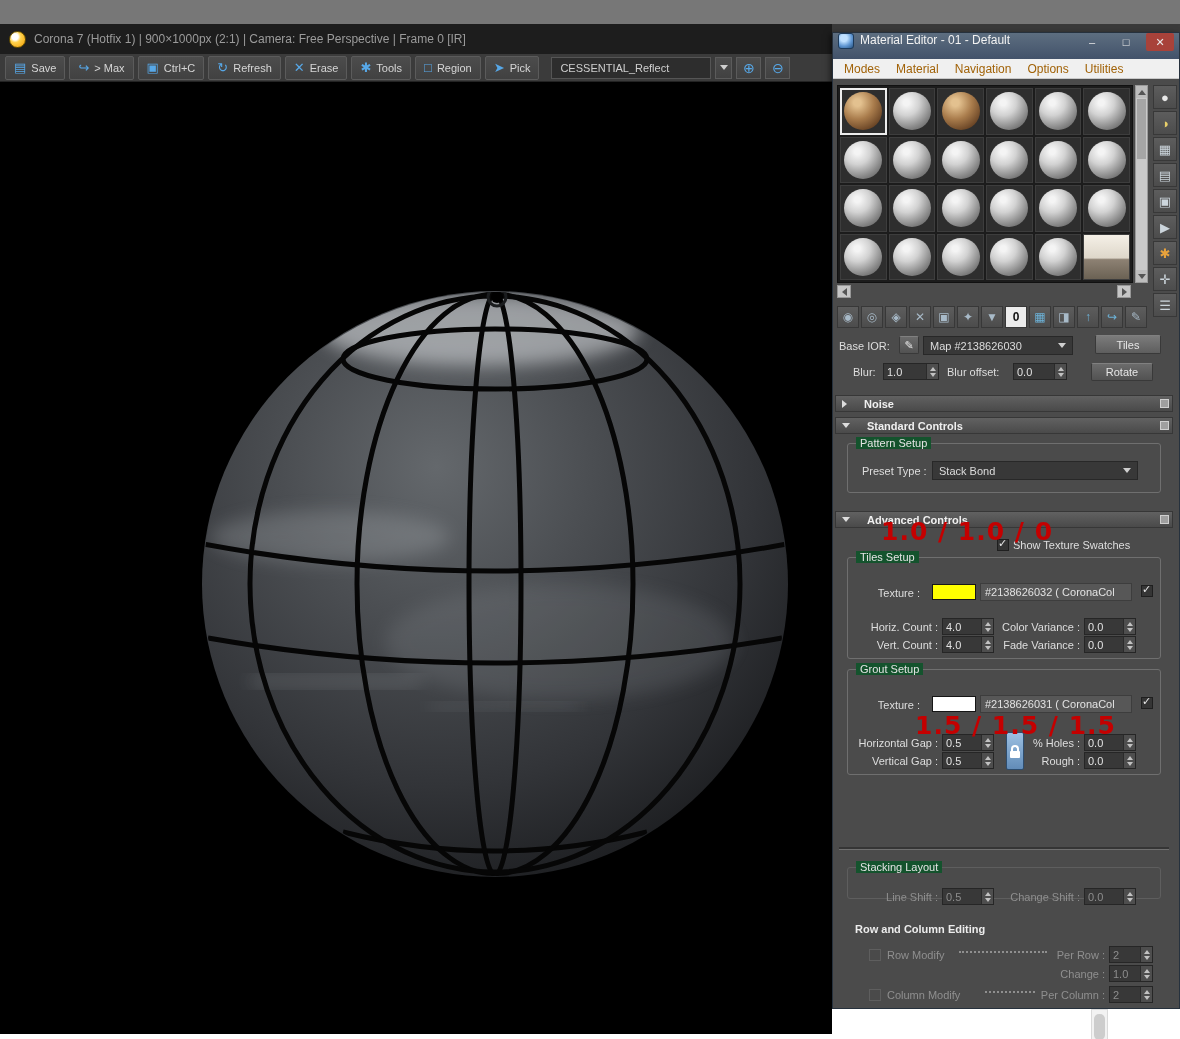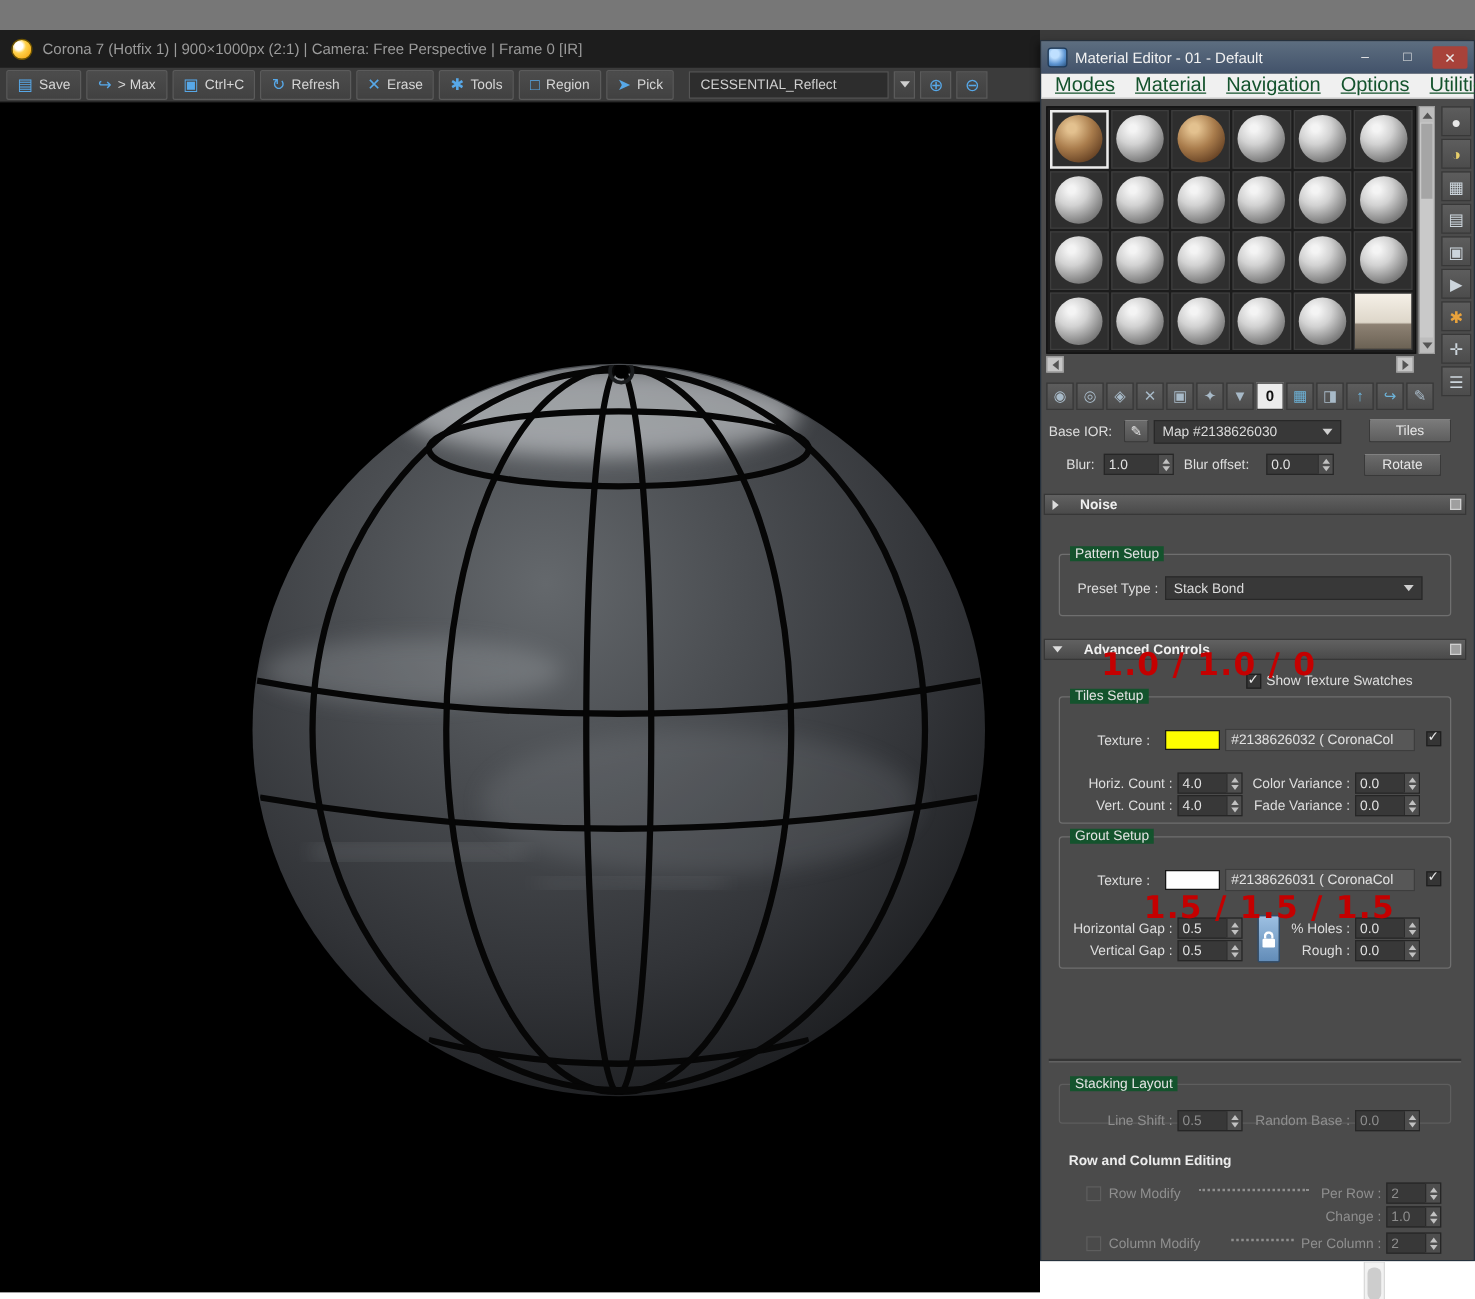--- a/index.html
+++ b/index.html
@@ -29,31 +29,31 @@
   .c-view{position:absolute;left:0;top:58px;width:832px;height:952px;background:#000;overflow:hidden;}
   
   .tri-d{width:0;height:0;border-left:4px solid transparent;border-right:4px solid transparent;border-top:5px solid #cfcfcf;}
   .tri-u{width:0;height:0;border-left:4px solid transparent;border-right:4px solid transparent;border-bottom:5px solid #cfcfcf;}
   .tri-l{width:0;height:0;border-top:4px solid transparent;border-bottom:4px solid transparent;border-right:5px solid #555;}
   .tri-rt{width:0;height:0;border-top:4px solid transparent;border-bottom:4px solid transparent;border-left:5px solid #555;}
   
   .me{position:absolute;left:832px;top:8px;width:348px;height:977px;background:#4b4b4b;
       border:1px solid #26313d;box-sizing:border-box;box-shadow:-2px 2px 6px rgba(0,0,0,.5);}
   .me-title{position:absolute;left:0;top:0;width:100%;height:26px;
-      background:linear-gradient(#5d6e80,#42526a);display:flex;align-items:center;gap:6px;
+      background:linear-gradient(#5d6e80,#42526a);display:flex;align-items:flex-start;gap:6px;
       padding:0 5px;box-sizing:border-box;}
   .me-icon{width:14px;height:14px;border-radius:3px;
       background:radial-gradient(circle at 35% 30%, #bfe0ff 0 25%, #5f96d2 60%, #27517e);border:1px solid #1d3a5a;}
   .me-title-text{flex:1;color:#f2f2f2;font-size:12px;white-space:nowrap;}
   .wbtn{width:28px;height:18px;display:flex;align-items:center;justify-content:center;
         color:#e9e9e9;font-size:11px;}
   .wbtn.close{background:#a8423a;border-radius:2px;}
   .me-menu{position:absolute;left:0;top:26px;width:100%;height:20px;background:#f0f0f0;
         display:flex;align-items:center;padding:0 3px;box-sizing:border-box;border-bottom:1px solid #c9c9c9;}
-  .me-menu span{padding:0 8px;font-size:16px;color:#14532d;text-decoration:underline;}
+  .me-menu span{padding:0 8px;font-size:12px;color:#a16207;}
   
   .slots{position:absolute;left:4px;top:52px;width:296px;height:198px;background:#1c1c1c;
          display:grid;grid-template-columns:repeat(6,1fr);grid-auto-rows:1fr;gap:2px;padding:2px;
          box-sizing:border-box;border:1px solid #111;}
   .slot{background:#2e2e2e;display:flex;align-items:center;justify-content:center;border:1px solid #3d3d3d;box-sizing:border-box;}
   .slot.selected{border:2px solid #ededed;}
   .slot-sphere{width:38px;height:38px;border-radius:50%;
          background:radial-gradient(circle at 35% 28%, #f4f4f4 0 8%, #d2d2d2 35%, #8a8a8a 68%, #4a4a4a 100%);}
   .slot.brown .slot-sphere{background:radial-gradient(circle at 35% 28%, #e3c18f 0 10%, #a9référence 0, #a97c4c 45%, #6a4526 78%, #3a2511 100%);}
   .slot.brown .slot-sphere{background:radial-gradient(circle at 35% 28%, #e3c18f 0 10%, #a97c4c 45%, #6a4526 78%, #3a2511 100%);}
@@ -429,20 +429,25 @@
     </div>
     <div class="btn3d" style="left:258px;top:330px;width:62px;height:18px;">
         <span>Rotate</span>
       </div>
 
     <div class="rollout" style="top:362px;">
       <span class="tri-rt" style="border-left-color:#ddd;"></span>
       <span>Noise</span>
       <span class="nub"></span>
     </div>
+    <div class="rollout" style="top:384px;">
+      <span class="tri-d" style="border-top-color:#ddd;"></span>
+      <span>Standard Controls</span>
+      <span class="nub"></span>
+    </div>
 
     <div class="group" style="left:14px;top:410px;width:314px;height:50px;">
       <span class="glabel">Pattern Setup</span>
       <span class="llbl" style="left:14px;top:21px;">Preset Type :</span>
       <div class="dd" style="left:84px;top:17px;width:206px;">
         <span class="dtxt">Stack Bond</span>
         <span class="tri-d"></span>
       </div>
     </div>
 
@@ -551,21 +556,21 @@
     <div class="group" style="left:14px;top:834px;width:314px;height:32px;border-color:#5e5e5e;text-decoration:underline;">
       <span class="glabel">Stacking Layout</span>
       <span class="rlbl dis" style="left:2px;top:23px;width:88px;">Line Shift :</span>
       <div class="spin dis2" style="left:94px;top:20px;width:52px;">
           <span class="v">0.5</span>
           <span class="sparr">
             <i class="sp-u"></i>
             <i class="sp-d"></i>
           </span>
         </div>
-      <span class="rlbl dis" style="left:146px;top:23px;width:86px;">Random Base :</span>
+      <span class="rlbl dis" style="left:146px;top:23px;width:86px;">Change Shift :</span>
       <div class="spin dis2" style="left:236px;top:20px;width:52px;">
           <span class="v">0.0</span>
           <span class="sparr">
             <i class="sp-u"></i>
             <i class="sp-d"></i>
           </span>
         </div>
     </div>
 
     <span class="rc-title" style="left:22px;top:890px;">Row and Column Editing</span>

